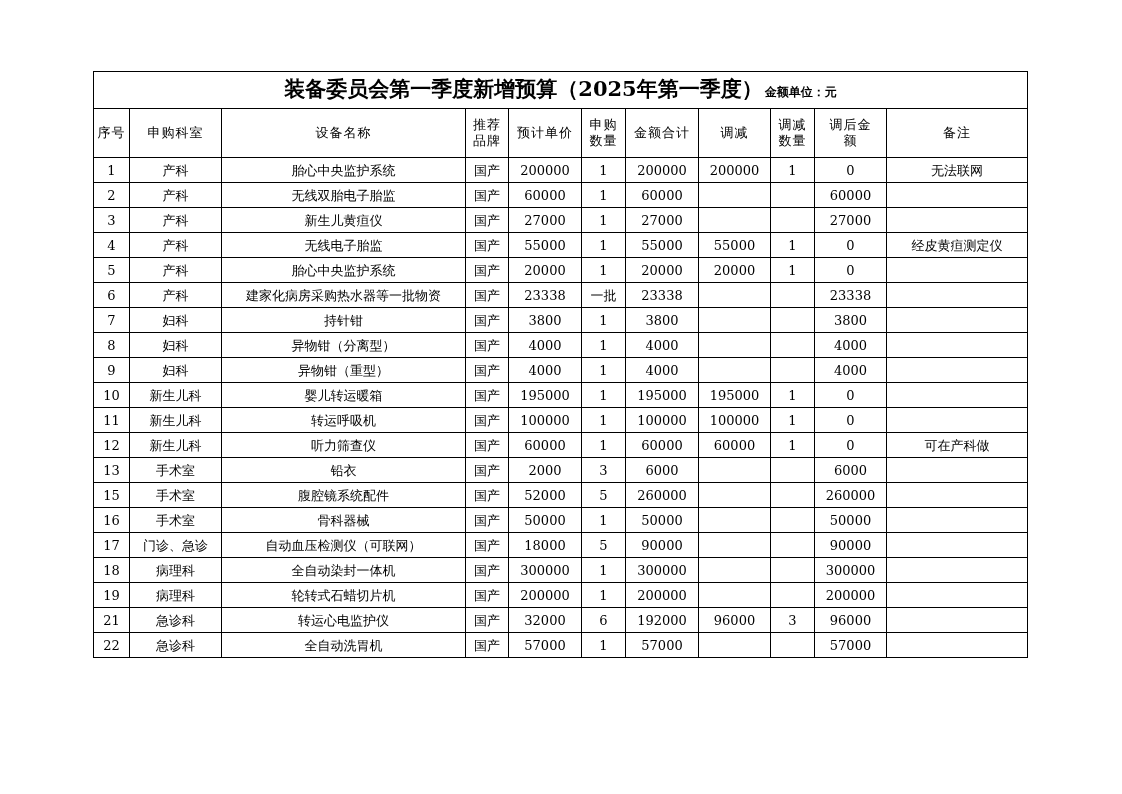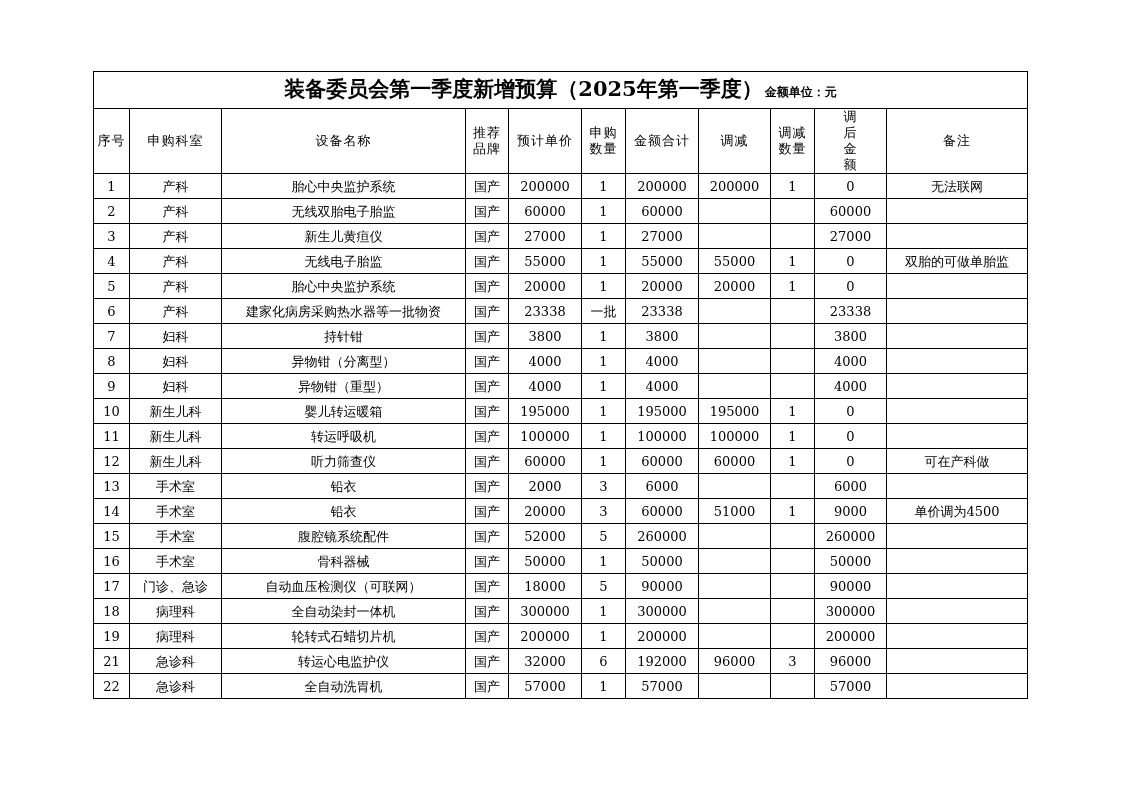--- a/index.html
+++ b/index.html
@@ -45,21 +45,21 @@
       <tr class="head-row">
         <th>序号</th>
         <th>申购科室</th>
         <th>设备名称</th>
         <th class="wrap" style="padding:0 6px">推荐品牌</th>
         <th>预计单价</th>
         <th class="wrap" style="padding:4px 6px">申购数量</th>
         <th>金额合计</th>
         <th>调减</th>
         <th class="wrap" style="padding:0 6px">调减数量</th>
-        <th class="wrap" style="padding:0 28px">调后金额</th>
+        <th class="wrap" style="padding:0 12px">调后金额</th>
         <th>备注</th>
       </tr>
     </thead>
     <tbody>
       <tr class="data-row">
           <td>1</td>
           <td>产科</td>
           <td>胎心中央监护系统</td>
           <td>国产</td>
           <td>200000</td>
@@ -100,21 +100,21 @@
           <td>4</td>
           <td>产科</td>
           <td>无线电子胎监</td>
           <td>国产</td>
           <td>55000</td>
           <td>1</td>
           <td>55000</td>
           <td>55000</td>
           <td>1</td>
           <td>0</td>
-          <td>双胎的可做单胎监</td>
+          <td>经皮黄疸测定仪</td>
         </tr>
       <tr class="data-row">
           <td>5</td>
           <td>产科</td>
           <td>胎心中央监护系统</td>
           <td>国产</td>
           <td>20000</td>
           <td>1</td>
           <td>20000</td>
           <td>20000</td>
@@ -218,33 +218,20 @@
           <td>手术室</td>
           <td>铅衣</td>
           <td>国产</td>
           <td>2000</td>
           <td>3</td>
           <td>6000</td>
           <td></td>
           <td></td>
           <td>6000</td>
           <td></td>
-        </tr>
-      <tr class="data-row">
-          <td>14</td>
-          <td>手术室</td>
-          <td>铅衣</td>
-          <td>国产</td>
-          <td>20000</td>
-          <td>3</td>
-          <td>60000</td>
-          <td>51000</td>
-          <td>1</td>
-          <td>9000</td>
-          <td>单价调为4500</td>
         </tr>
       <tr class="data-row">
           <td>15</td>
           <td>手术室</td>
           <td>腹腔镜系统配件</td>
           <td>国产</td>
           <td>52000</td>
           <td>5</td>
           <td>260000</td>
           <td></td>

